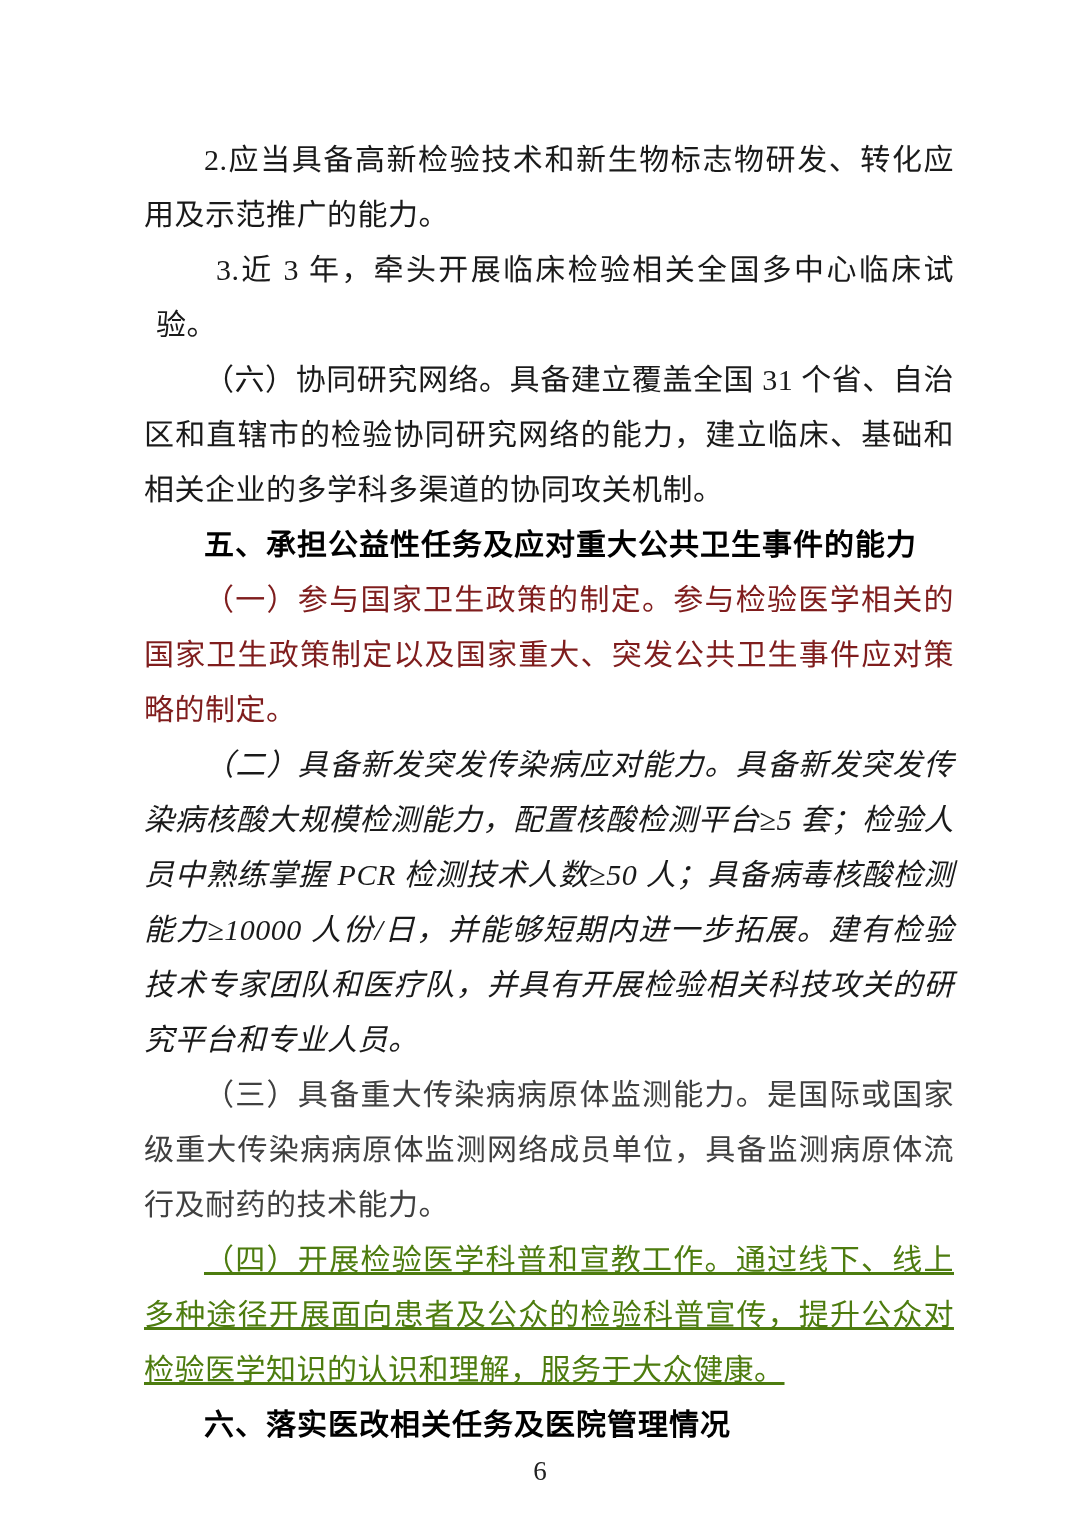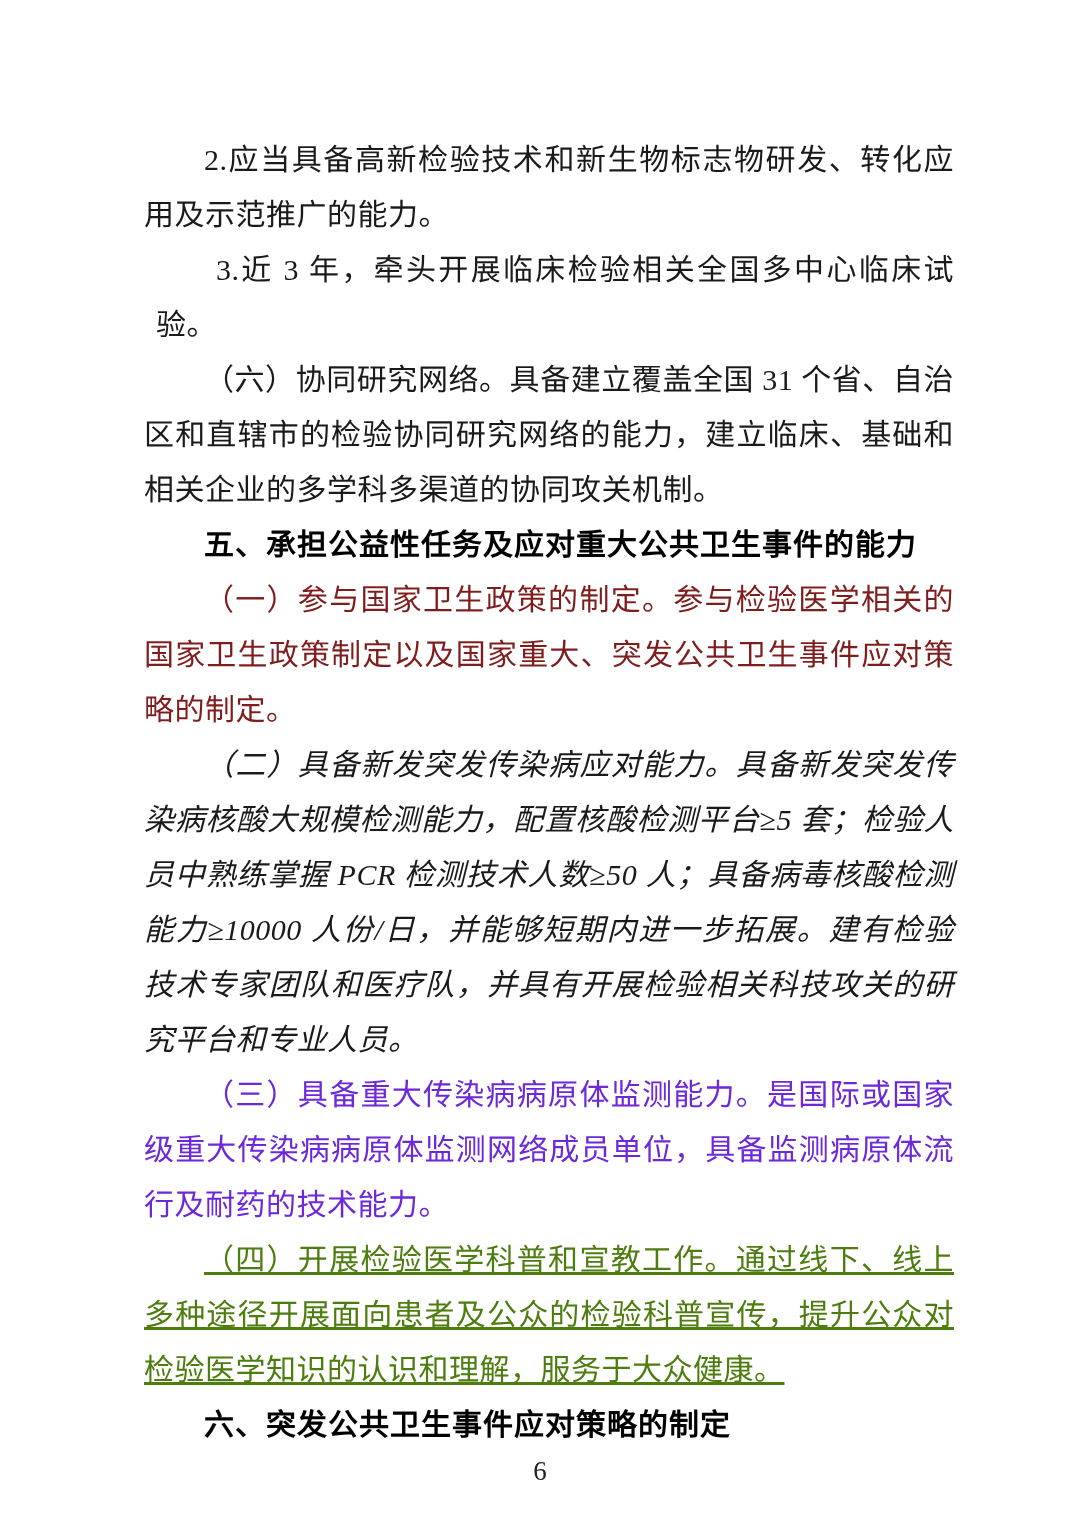--- a/index.html
+++ b/index.html
@@ -60,20 +60,20 @@
 <body style="background: rgb(255, 255, 255);">
 
 <div class="page">
   <div class="content" id="content">
       <div class="para body" style="color: rgb(26, 26, 26);">2.应当具备高新检验技术和新生物标志物研发、转化应用及示范推广的能力。</div>
       <div class="para body" style="color: rgb(26, 26, 26); margin-left: 12px;">3.近 3 年，牵头开展临床检验相关全国多中心临床试验。</div>
       <div class="para body" style="color: rgb(26, 26, 26);">（六）协同研究网络。具备建立覆盖全国 31 个省、自治区和直辖市的检验协同研究网络的能力，建立临床、基础和相关企业的多学科多渠道的协同攻关机制。</div>
       <div class="para heading" style="color: rgb(0, 0, 0);">五、承担公益性任务及应对重大公共卫生事件的能力</div>
       <div class="para body" style="color: #7f1d1d;">（一）参与国家卫生政策的制定。参与检验医学相关的国家卫生政策制定以及国家重大、突发公共卫生事件应对策略的制定。</div>
       <div class="para body" style="color: rgb(26, 26, 26); font-style: italic;">（二）具备新发突发传染病应对能力。具备新发突发传染病核酸大规模检测能力，配置核酸检测平台≥5 套；检验人员中熟练掌握 PCR 检测技术人数≥50 人；具备病毒核酸检测能力≥10000 人份/日，并能够短期内进一步拓展。建有检验技术专家团队和医疗队，并具有开展检验相关科技攻关的研究平台和专业人员。</div>
-      <div class="para body" style="color: #6d28d9;">（三）具备重大传染病病原体监测能力。是国际或国家级重大传染病病原体监测网络成员单位，具备监测病原体流行及耐药的技术能力。</div>
+      <div class="para body" style="color: #404040;">（三）具备重大传染病病原体监测能力。是国际或国家级重大传染病病原体监测网络成员单位，具备监测病原体流行及耐药的技术能力。</div>
       <div class="para body" style="color: #4d7c0f; text-decoration: underline;">（四）开展检验医学科普和宣教工作。通过线下、线上多种途径开展面向患者及公众的检验科普宣传，提升公众对检验医学知识的认识和理解，服务于大众健康。</div>
-      <div class="para heading" style="color: rgb(0, 0, 0);">六、突发公共卫生事件应对策略的制定</div>
+      <div class="para heading" style="color: rgb(0, 0, 0);">六、落实医改相关任务及医院管理情况</div>
     </div>
   <div class="footer">
     <span class="page-number">6</span>
   </div>
 </div>
 
 </body></html>

